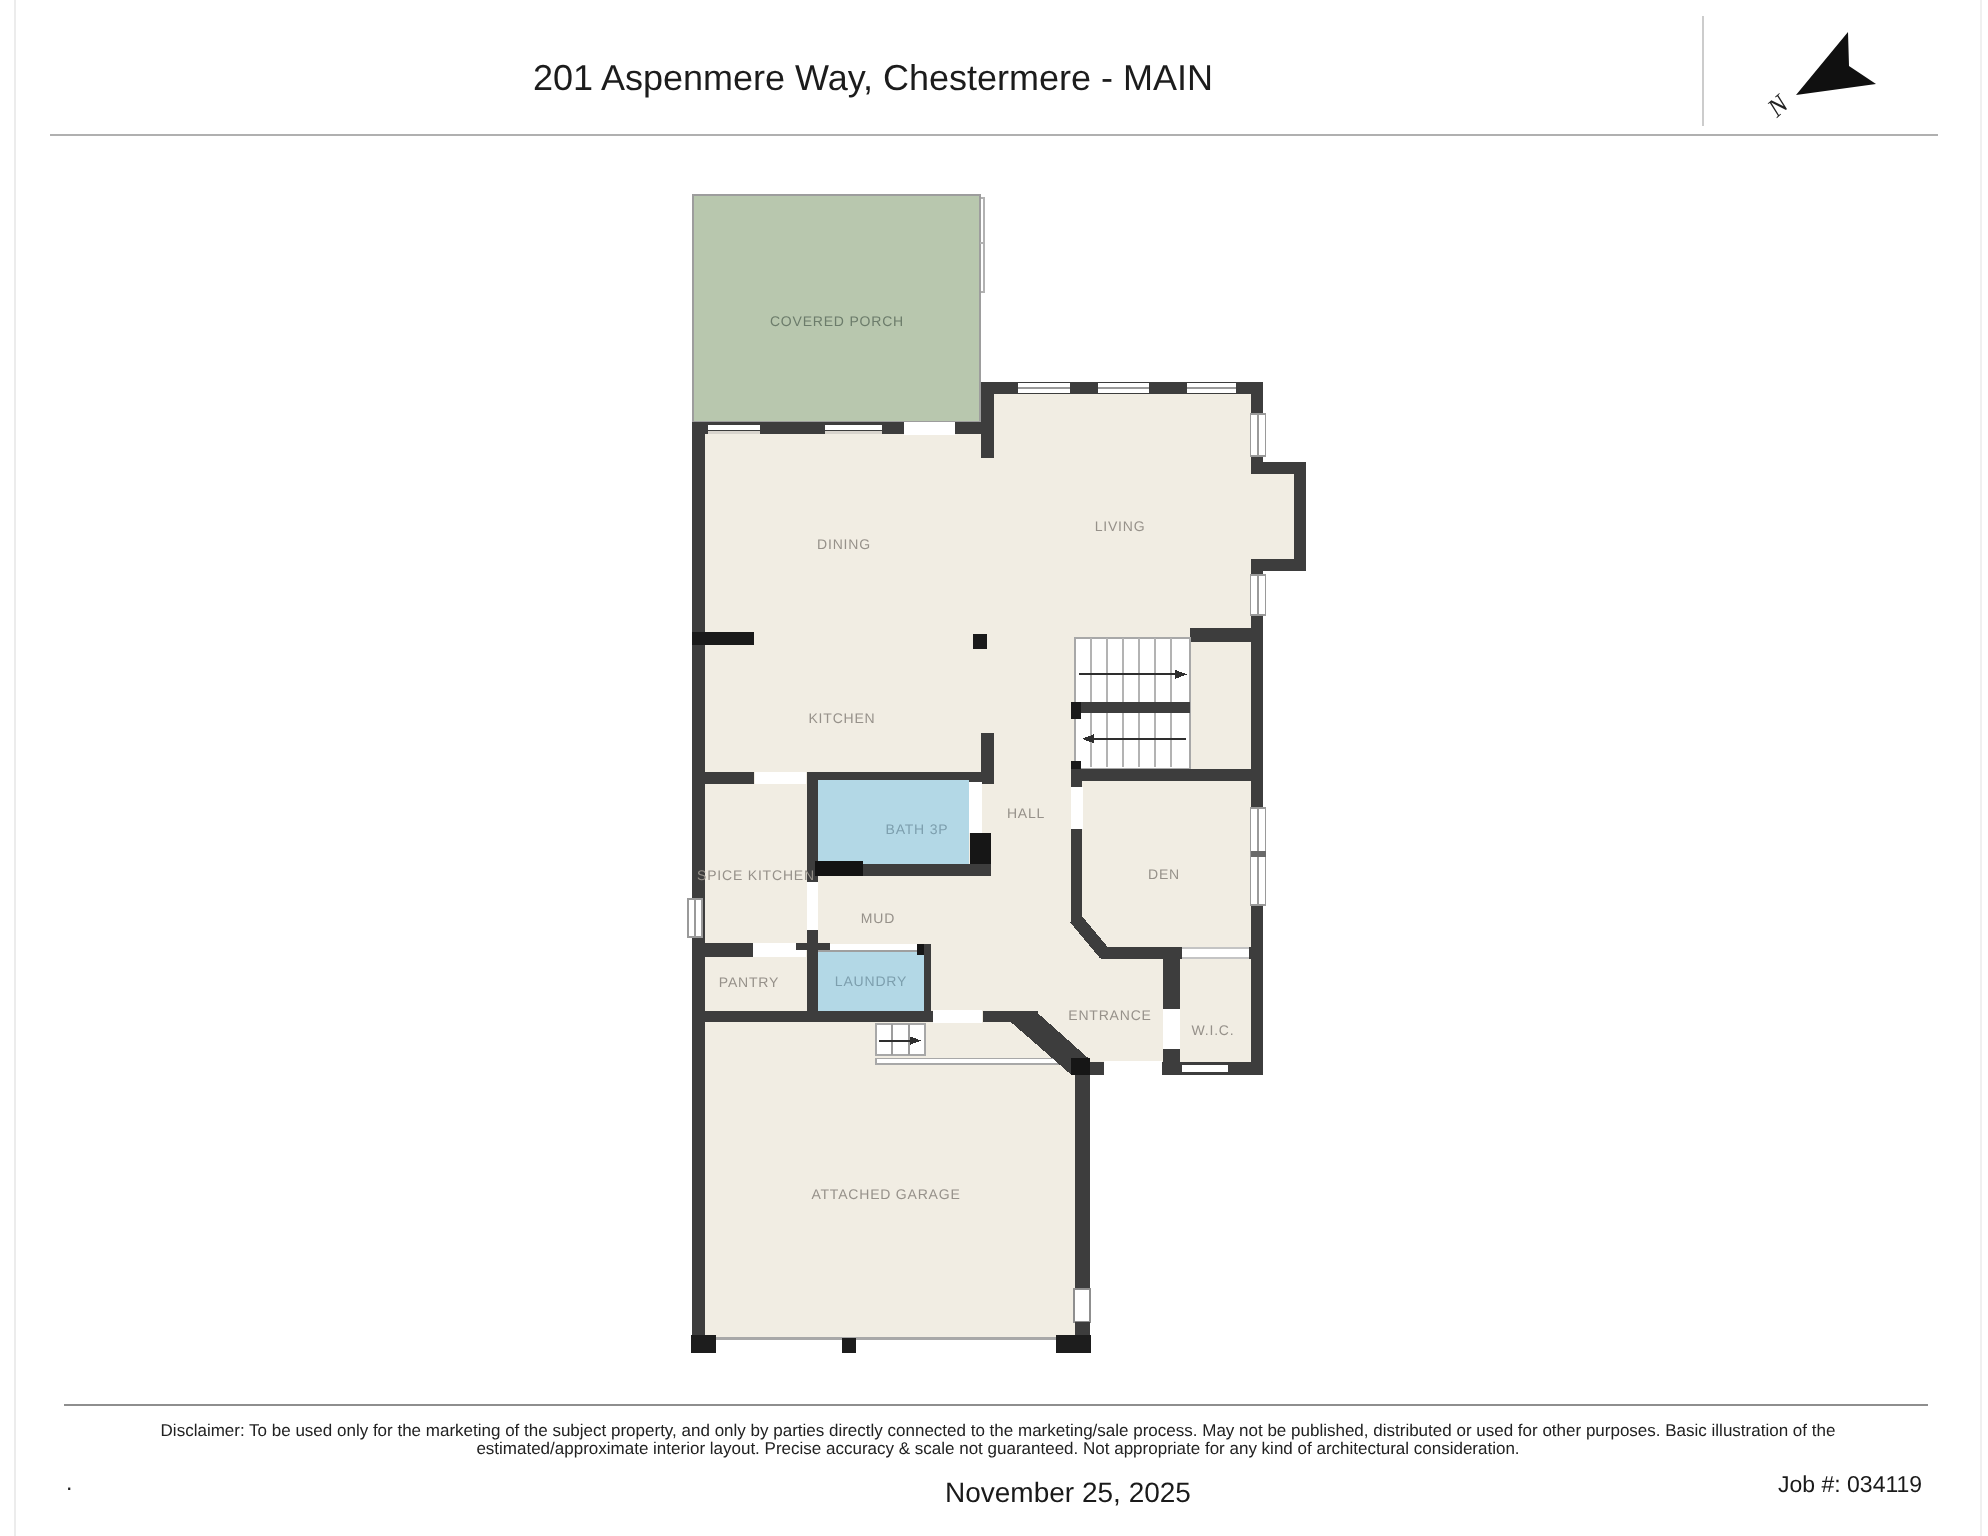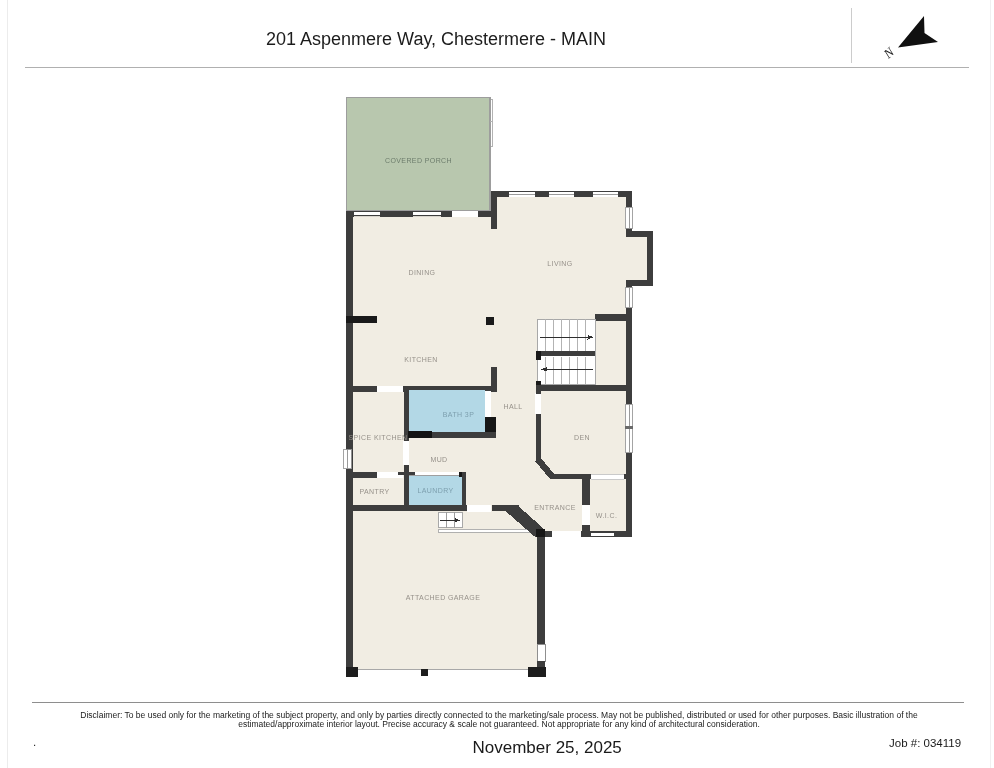--- a/index.html
+++ b/index.html
@@ -6,21 +6,21 @@
   body{width:994px;height:768px;position:relative;background:#ffffff;font-family:"Liberation Sans",sans-serif;overflow:hidden;}
   .abs{position:absolute;}
 </style>
 </head>
 <body>
 
 <div class="abs" style="left:7px;top:0;width:1px;height:768px;background:#ececec;"></div>
 
 <div class="abs" style="left:990px;top:0;width:1px;height:768px;background:#f0f0f0;"></div>
 
-<div class="abs" style="left:266px;top:28.5px;width:341px;font-size:18px;color:#1c1c1c;white-space:nowrap;">201 Aspenmere Way, Chestermere - MAIN</div>
+<div class="abs" style="left:266px;top:28.5px;width:341px;font-size:18px;color:#1c1c1c;white-space:nowrap;text-align:center;">201 Aspenmere Way, Chestermere - MAIN</div>
 
 <div class="abs" style="left:851px;top:8px;width:1px;height:55px;background:#cccccc;"></div>
 
 <div class="abs" style="left:25px;top:67px;width:944px;height:1.4px;background:#b0b0b0;"></div>
 
 <svg class="abs" style="left:860px;top:5px;" width="100" height="60" viewBox="0 0 100 60">
   <polygon points="64,11 64.5,28 78,37 38,42.5" fill="#101010"></polygon>
   <text x="28.5" y="54" font-size="13" font-style="italic" font-family="Liberation Serif,serif" fill="#222" transform="rotate(-42 28.5 54)">N</text>
 </svg>
 
@@ -278,15 +278,15 @@
 
   <text x="443" y="599.5" font-size="7" letter-spacing="0.4" fill="#96918a" text-anchor="middle">ATTACHED GARAGE</text>
 </svg>
 
 <div class="abs" style="left:32px;top:701.5px;width:932px;height:1.4px;background:#8e8e8e;"></div>
 
 <div class="abs" style="left:0;top:710.5px;width:998px;text-align:center;font-size:8.5px;line-height:9px;color:#222;">Disclaimer: To be used only for the marketing of the subject property, and only by parties directly connected to the marketing/sale process. May not be published, distributed or used for other purposes. Basic illustration of the<br>estimated/approximate interior layout. Precise accuracy &amp; scale not guaranteed. Not appropriate for any kind of architectural consideration.</div>
 
 <div class="abs" style="left:33px;top:736px;font-size:11.5px;color:#222;">.</div>
 
-<div class="abs" style="left:472.5px;top:737.5px;font-size:17px;color:#1a1a1a;white-space:nowrap;">November 25, 2025</div>
+<div class="abs" style="left:472.5px;top:737.5px;font-size:14px;color:#1a1a1a;white-space:nowrap;">November 25, 2025</div>
 
 <div class="abs" style="left:889px;top:737px;font-size:11.5px;color:#1a1a1a;white-space:nowrap;">Job #: 034119</div>
 
 </body></html>

